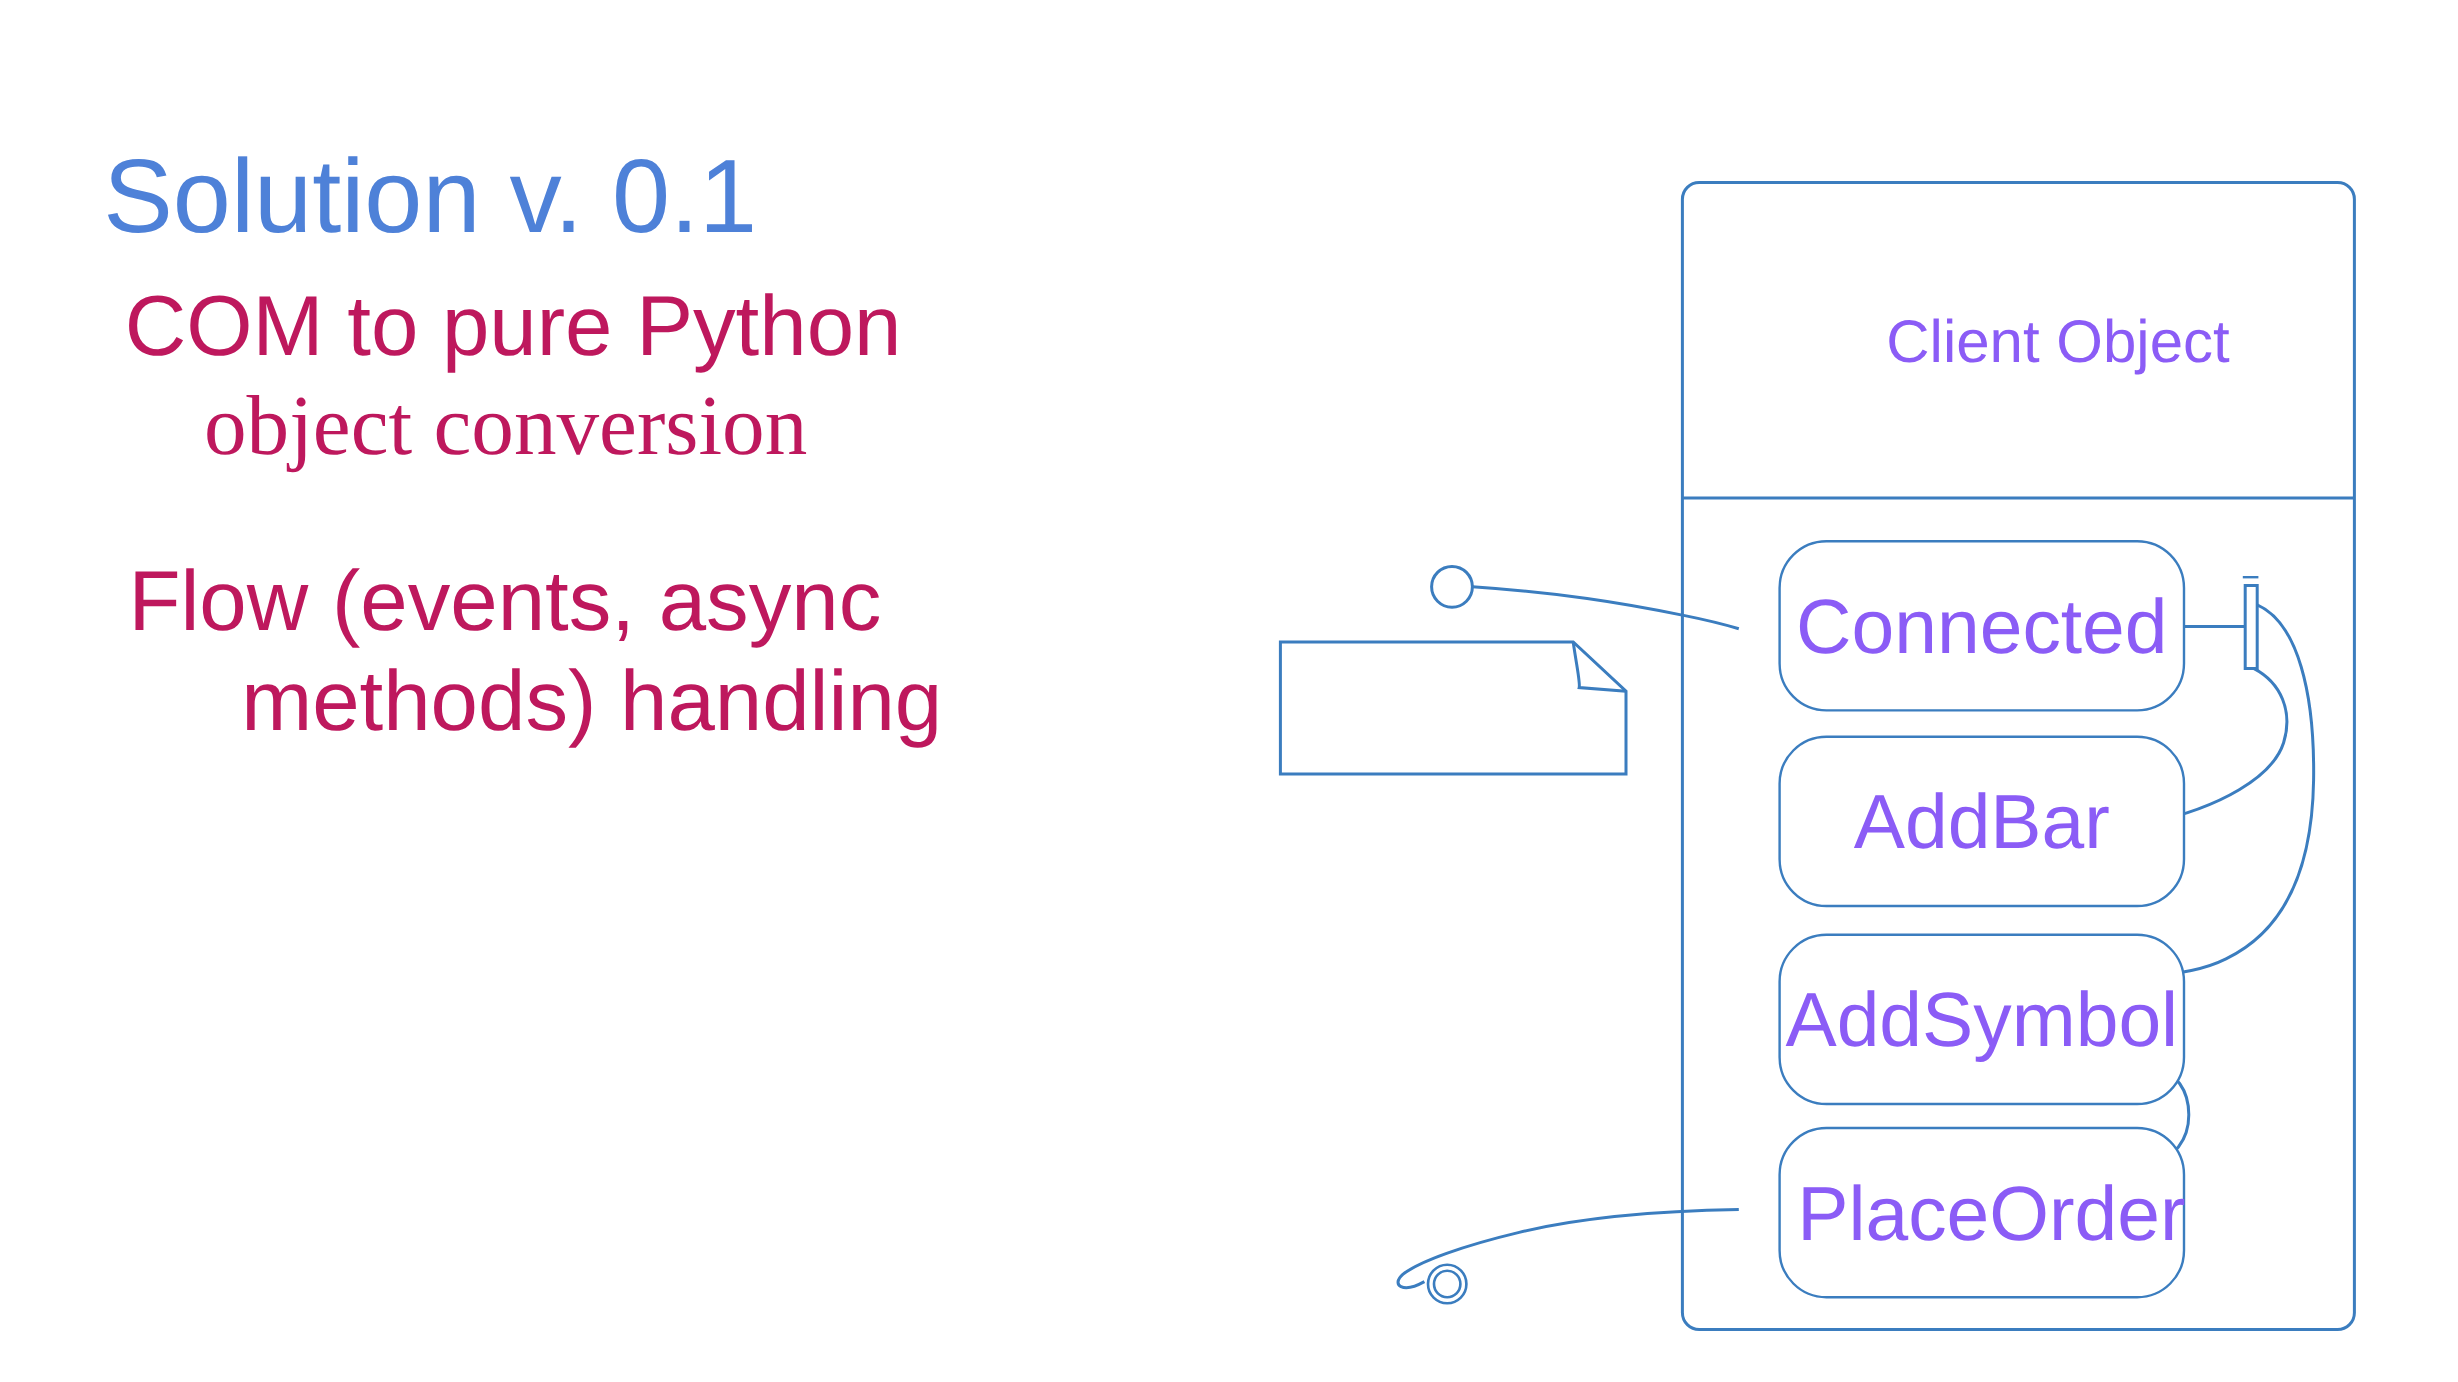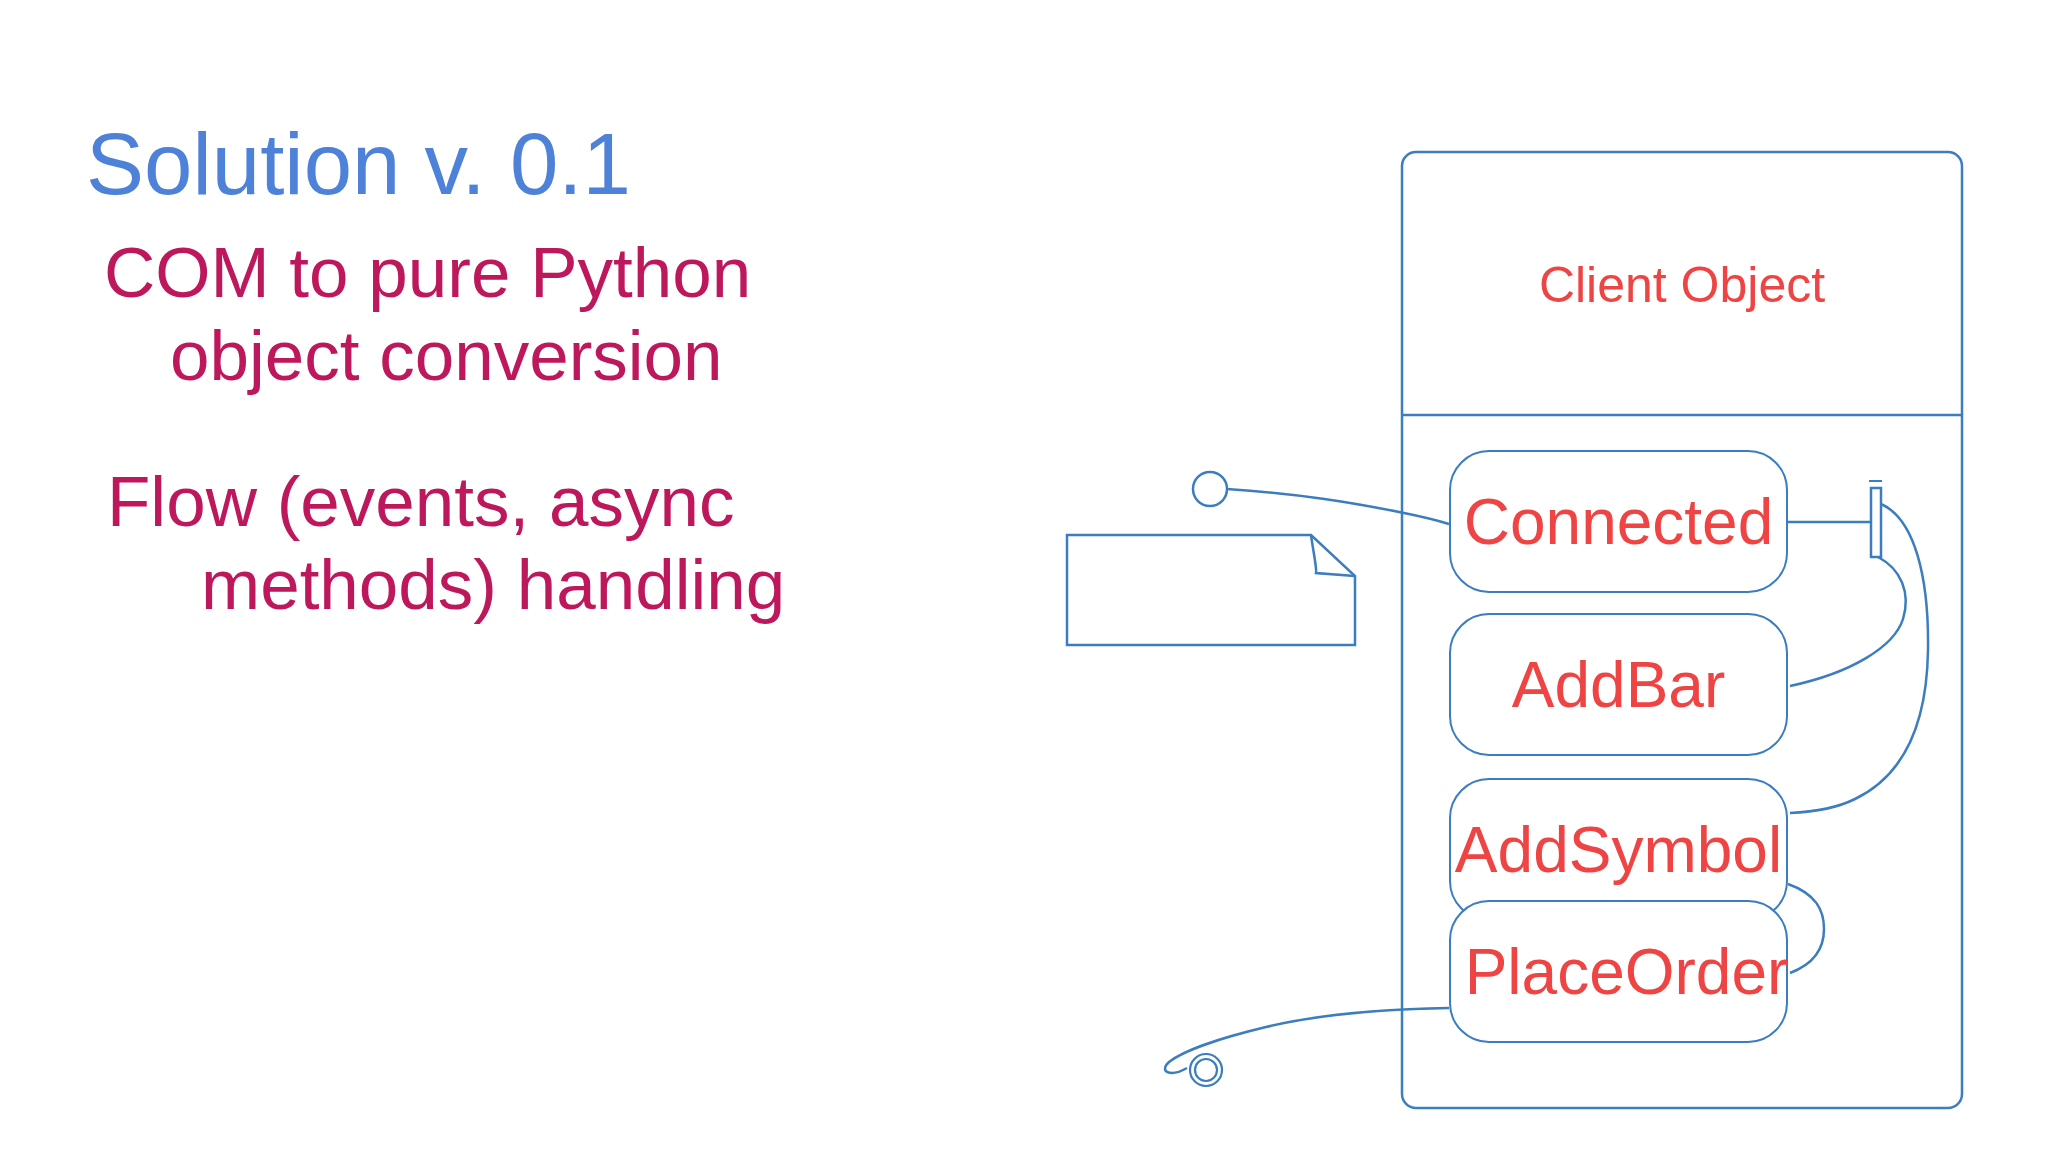--- a/index.html
+++ b/index.html
@@ -21,44 +21,44 @@
     white-space: nowrap;
   }
   .bullet {
     font-size: 71px;
     line-height: 83px;
     color: #be185d;
     white-space: nowrap;
   }
   .bullet-1 { left: 104px; top: 231px; }
   .bullet-2 { left: 107px; top: 460px; }
-  .bullet-1 .line2 { margin-left: 66px; }
+  .bullet-1 .line2 { margin-left: 66px; font-family: Liberation Serif, serif; }
   .bullet-2 .line2 { margin-left: 94px; }
 
   .diagram-svg { left: 0; top: 0; width: 2048px; height: 1152px; }
   .diagram-svg * { vector-effect: non-scaling-stroke; }
 
-  .dlabel { color: #ef4444; display: flex; align-items: center; justify-content: center; }
+  .dlabel { color: #8b5cf6; display: flex; align-items: center; justify-content: center; margin-left: 33px; }
 
   .client-label {
     left: 1402px; top: 154px; width: 560px; height: 261px;
     font-size: 50px;
   }
   .method-box {
     left: 1449px; width: 339px; height: 143px;
     border: 2.5px solid #3b7dbf;
     border-radius: 40px;
     background: #ffffff;
     box-sizing: border-box;
     font-size: 64px;
   }
   .method-connected  { top: 450px; }
   .method-addbar     { top: 613px; text-align: center; }
   .method-addsymbol  { top: 778px; }
-  .method-placeorder { top: 900px; padding-left: 16px; }
+  .method-placeorder { top: 939px; padding-left: 16px; }
 
   .note-label {
     left: 1067px; top: 535px; width: 288px; height: 110px;
     font-size: 44px; line-height: 1.2;
     flex-direction: column; text-align: center;
   }
 </style>
 </head>
 <body>
 

